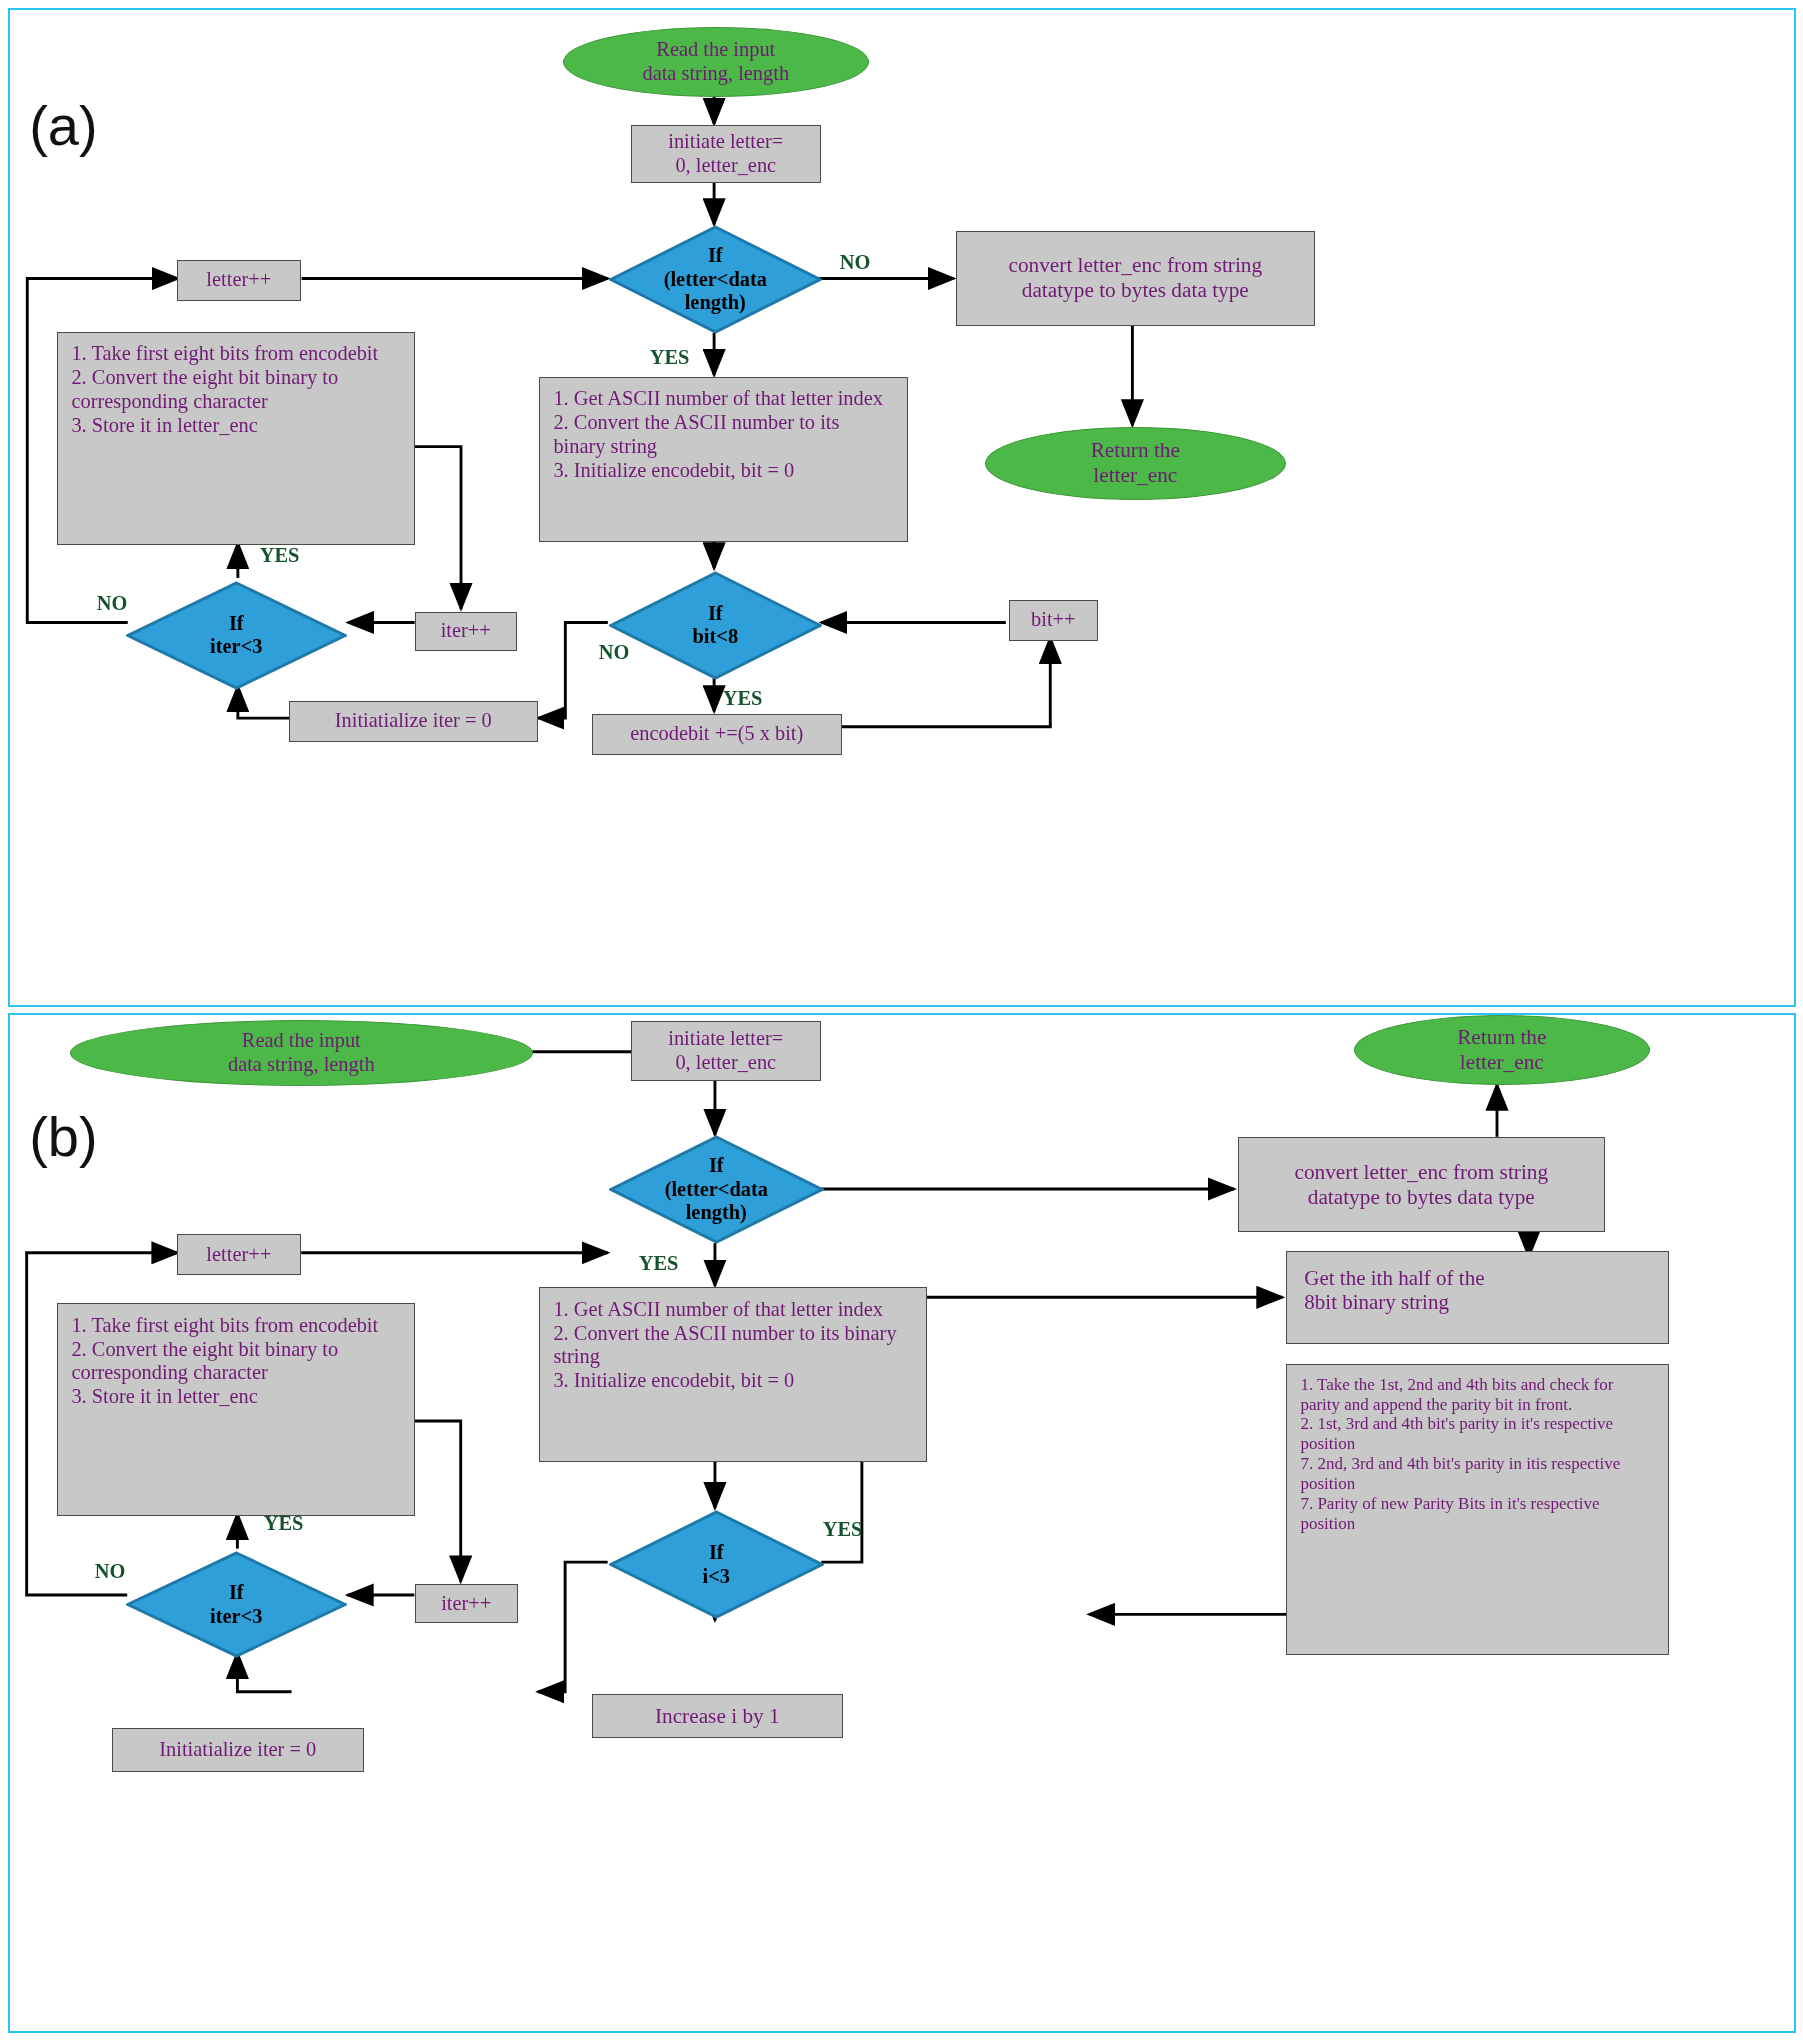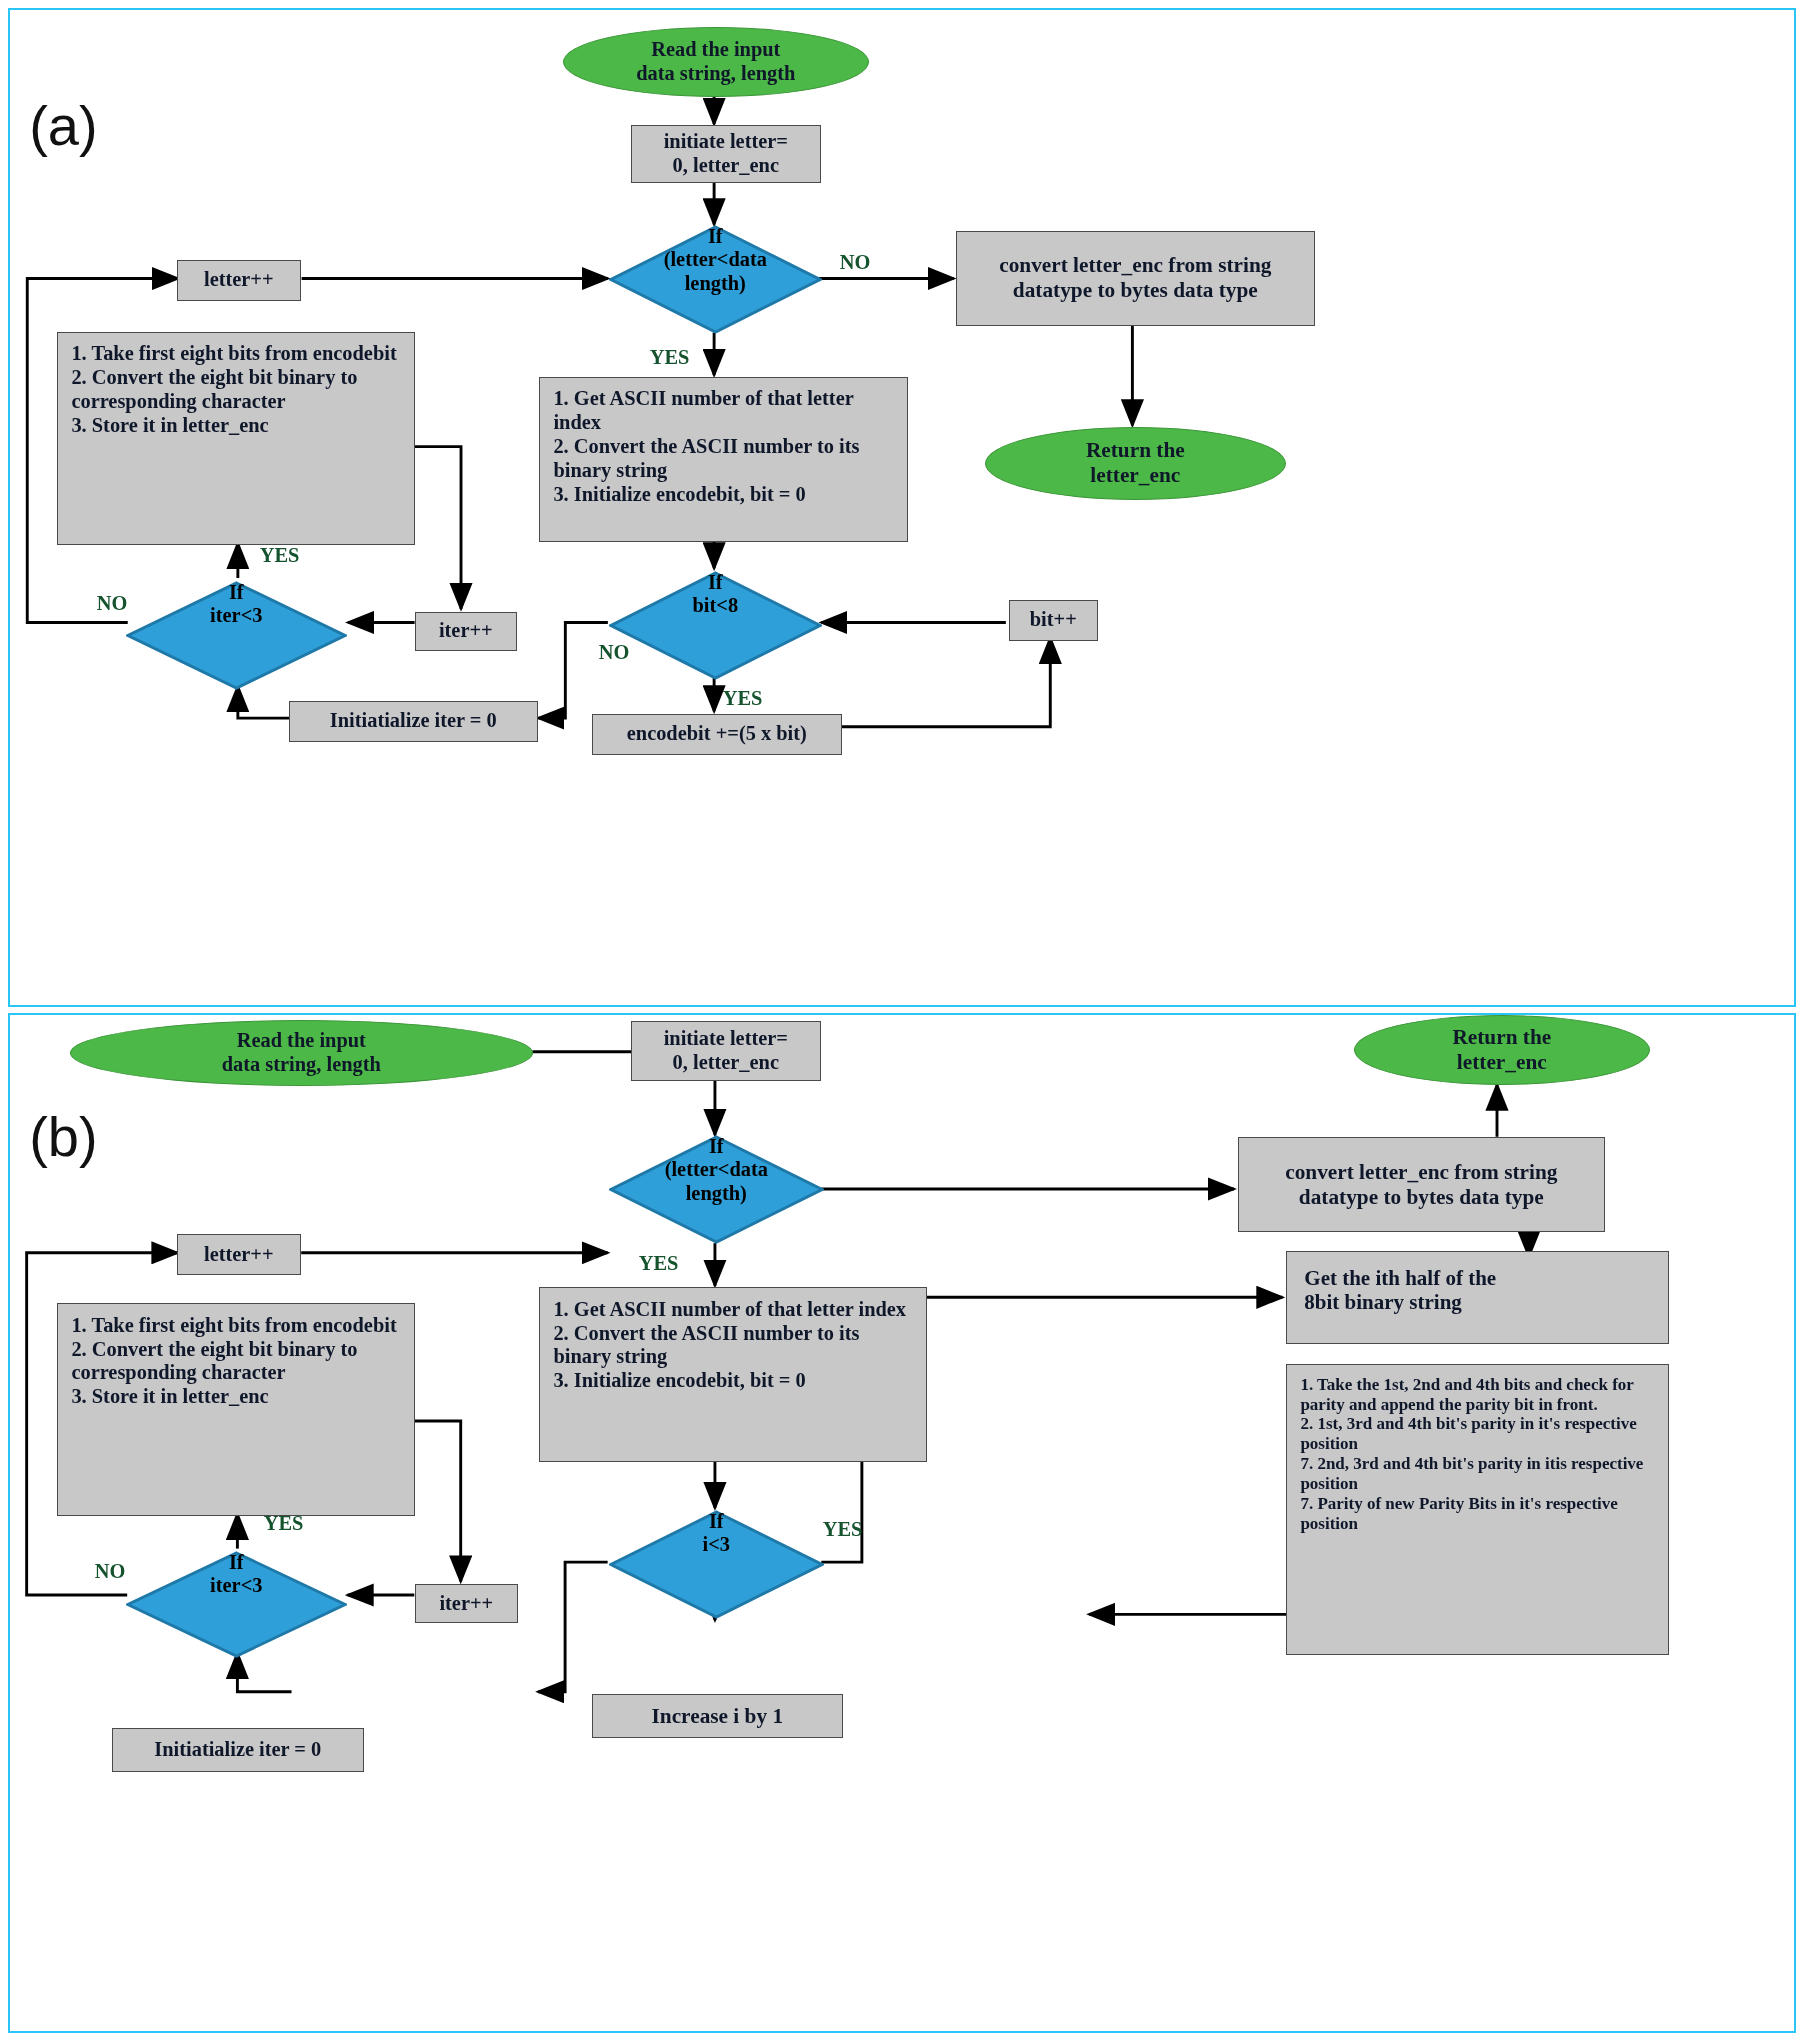--- a/index.html
+++ b/index.html
@@ -2,30 +2,30 @@
 <html><head>
 <meta charset="utf-8">
 <style>
   html,body{margin:0;padding:0;background:#ffffff;}
   body{font-family:"Liberation Serif",serif;}
   #page{position:relative;width:1804px;height:2041px;background:#fff;}
   .panel{position:absolute;left:7.8px;width:1788px;border:2.9px solid #29c5f6;box-sizing:border-box;background:#fff;}
   #panel-a{top:7.8px;height:999px;}
   #panel-b{top:1013px;height:1020px;}
   .plabel{position:absolute;font-family:"Liberation Sans",sans-serif;font-size:56px;color:#111;font-weight:400;}
-  .node{position:absolute;box-sizing:border-box;display:flex;align-items:center;justify-content:center;text-align:center;font-weight:bold;color:#0f172a;line-height:1.17;}
+  .node{position:absolute;box-sizing:border-box;display:flex;align-items:center;justify-content:center;text-align:center;font-weight:normal;color:#701a75;line-height:1.17;}
   .proc{background:#c8c8c8;border:1.9px solid #4a4a4a;}
   .term{background:#4cb847;border:1.9px solid #3a9437;border-radius:50%;}
   .listbox{align-items:flex-start;justify-content:flex-start;text-align:left;padding:9.7px 13.6px;}
   .listbox .lines{width:100%;}
   .lbl{position:absolute;font-weight:bold;color:#14532d;font-family:Liberation Serif, serif;}
   svg.wires{position:absolute;left:0;top:0;width:100%;height:100%;overflow:visible;}
   .dia{position:absolute;}
   .dia .shape{position:absolute;left:0;top:0;width:100%;height:100%;}
-  .dia .txt{position:absolute;left:0;top:0;width:100%;height:100%;display:flex;justify-content:center;text-align:center;font-weight:bold;color:#000;line-height:1.15;}
+  .dia .txt{position:absolute;left:0;top:0;width:100%;height:100%;display:flex;align-items:center;justify-content:center;text-align:center;font-weight:bold;color:#000;line-height:1.15;}
 </style>
 </head>
 <body>
 
 <div id="page">
 
   <div class="panel" id="panel-a">
     <svg class="wires" viewBox="0 0 1843 1030">
       <defs>
         <marker id="ar" markerWidth="10" markerHeight="8" refX="9" refY="4" orient="auto">

